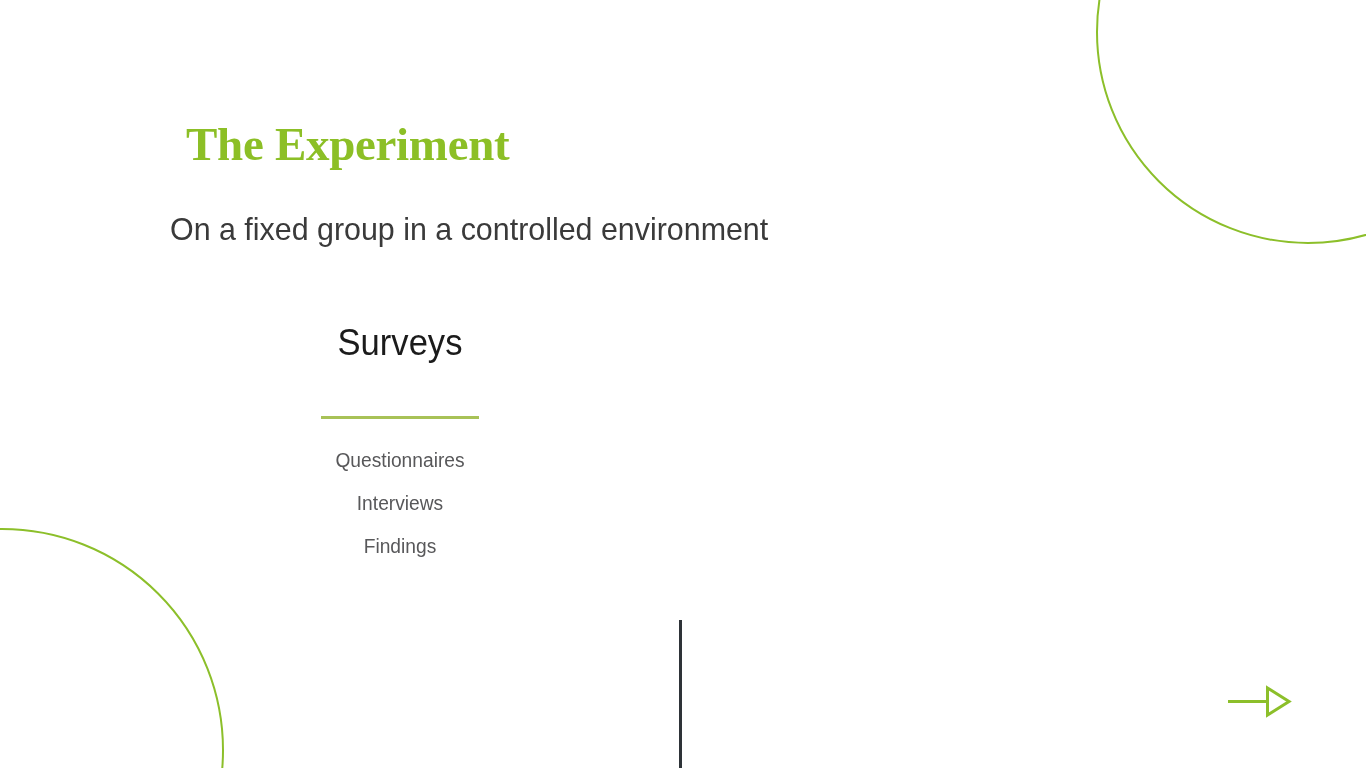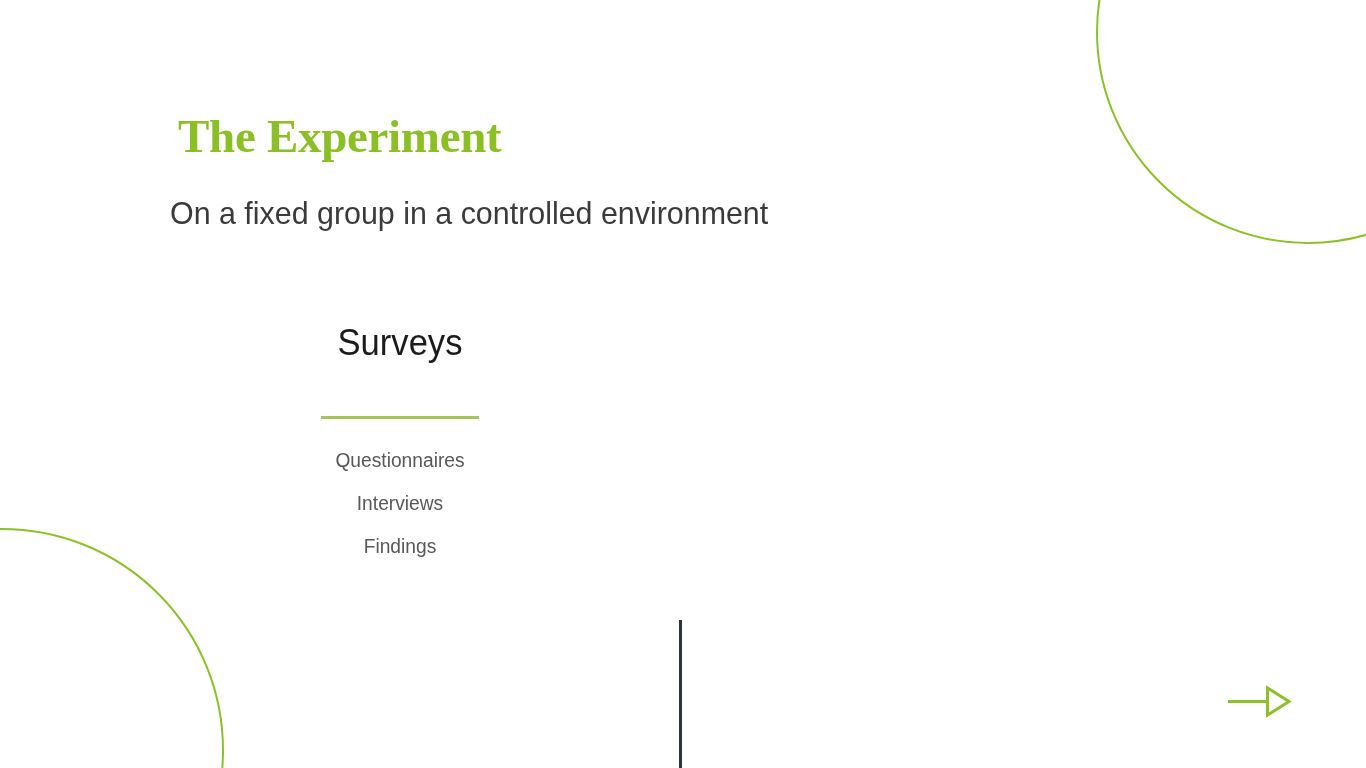--- a/index.html
+++ b/index.html
@@ -49,21 +49,21 @@
     top: 104px;
     width: 900px;
   }
   #slide-title {
     font-family: "Liberation Serif", serif;
     font-weight: bold;
     font-size: 47px;
     line-height: 1.05;
     letter-spacing: -0.3px;
     color: #8cbf26;
-    margin: 8px;
+    margin: 16px;
   }
   #slide-subtitle {
     font-family: "Liberation Sans", sans-serif;
     font-weight: 300;
     font-size: 32px;
     line-height: 1.2;
     color: #3a3a3a;
     margin: 0;
     padding-top: 25px;
     transform: scaleX(0.95);

